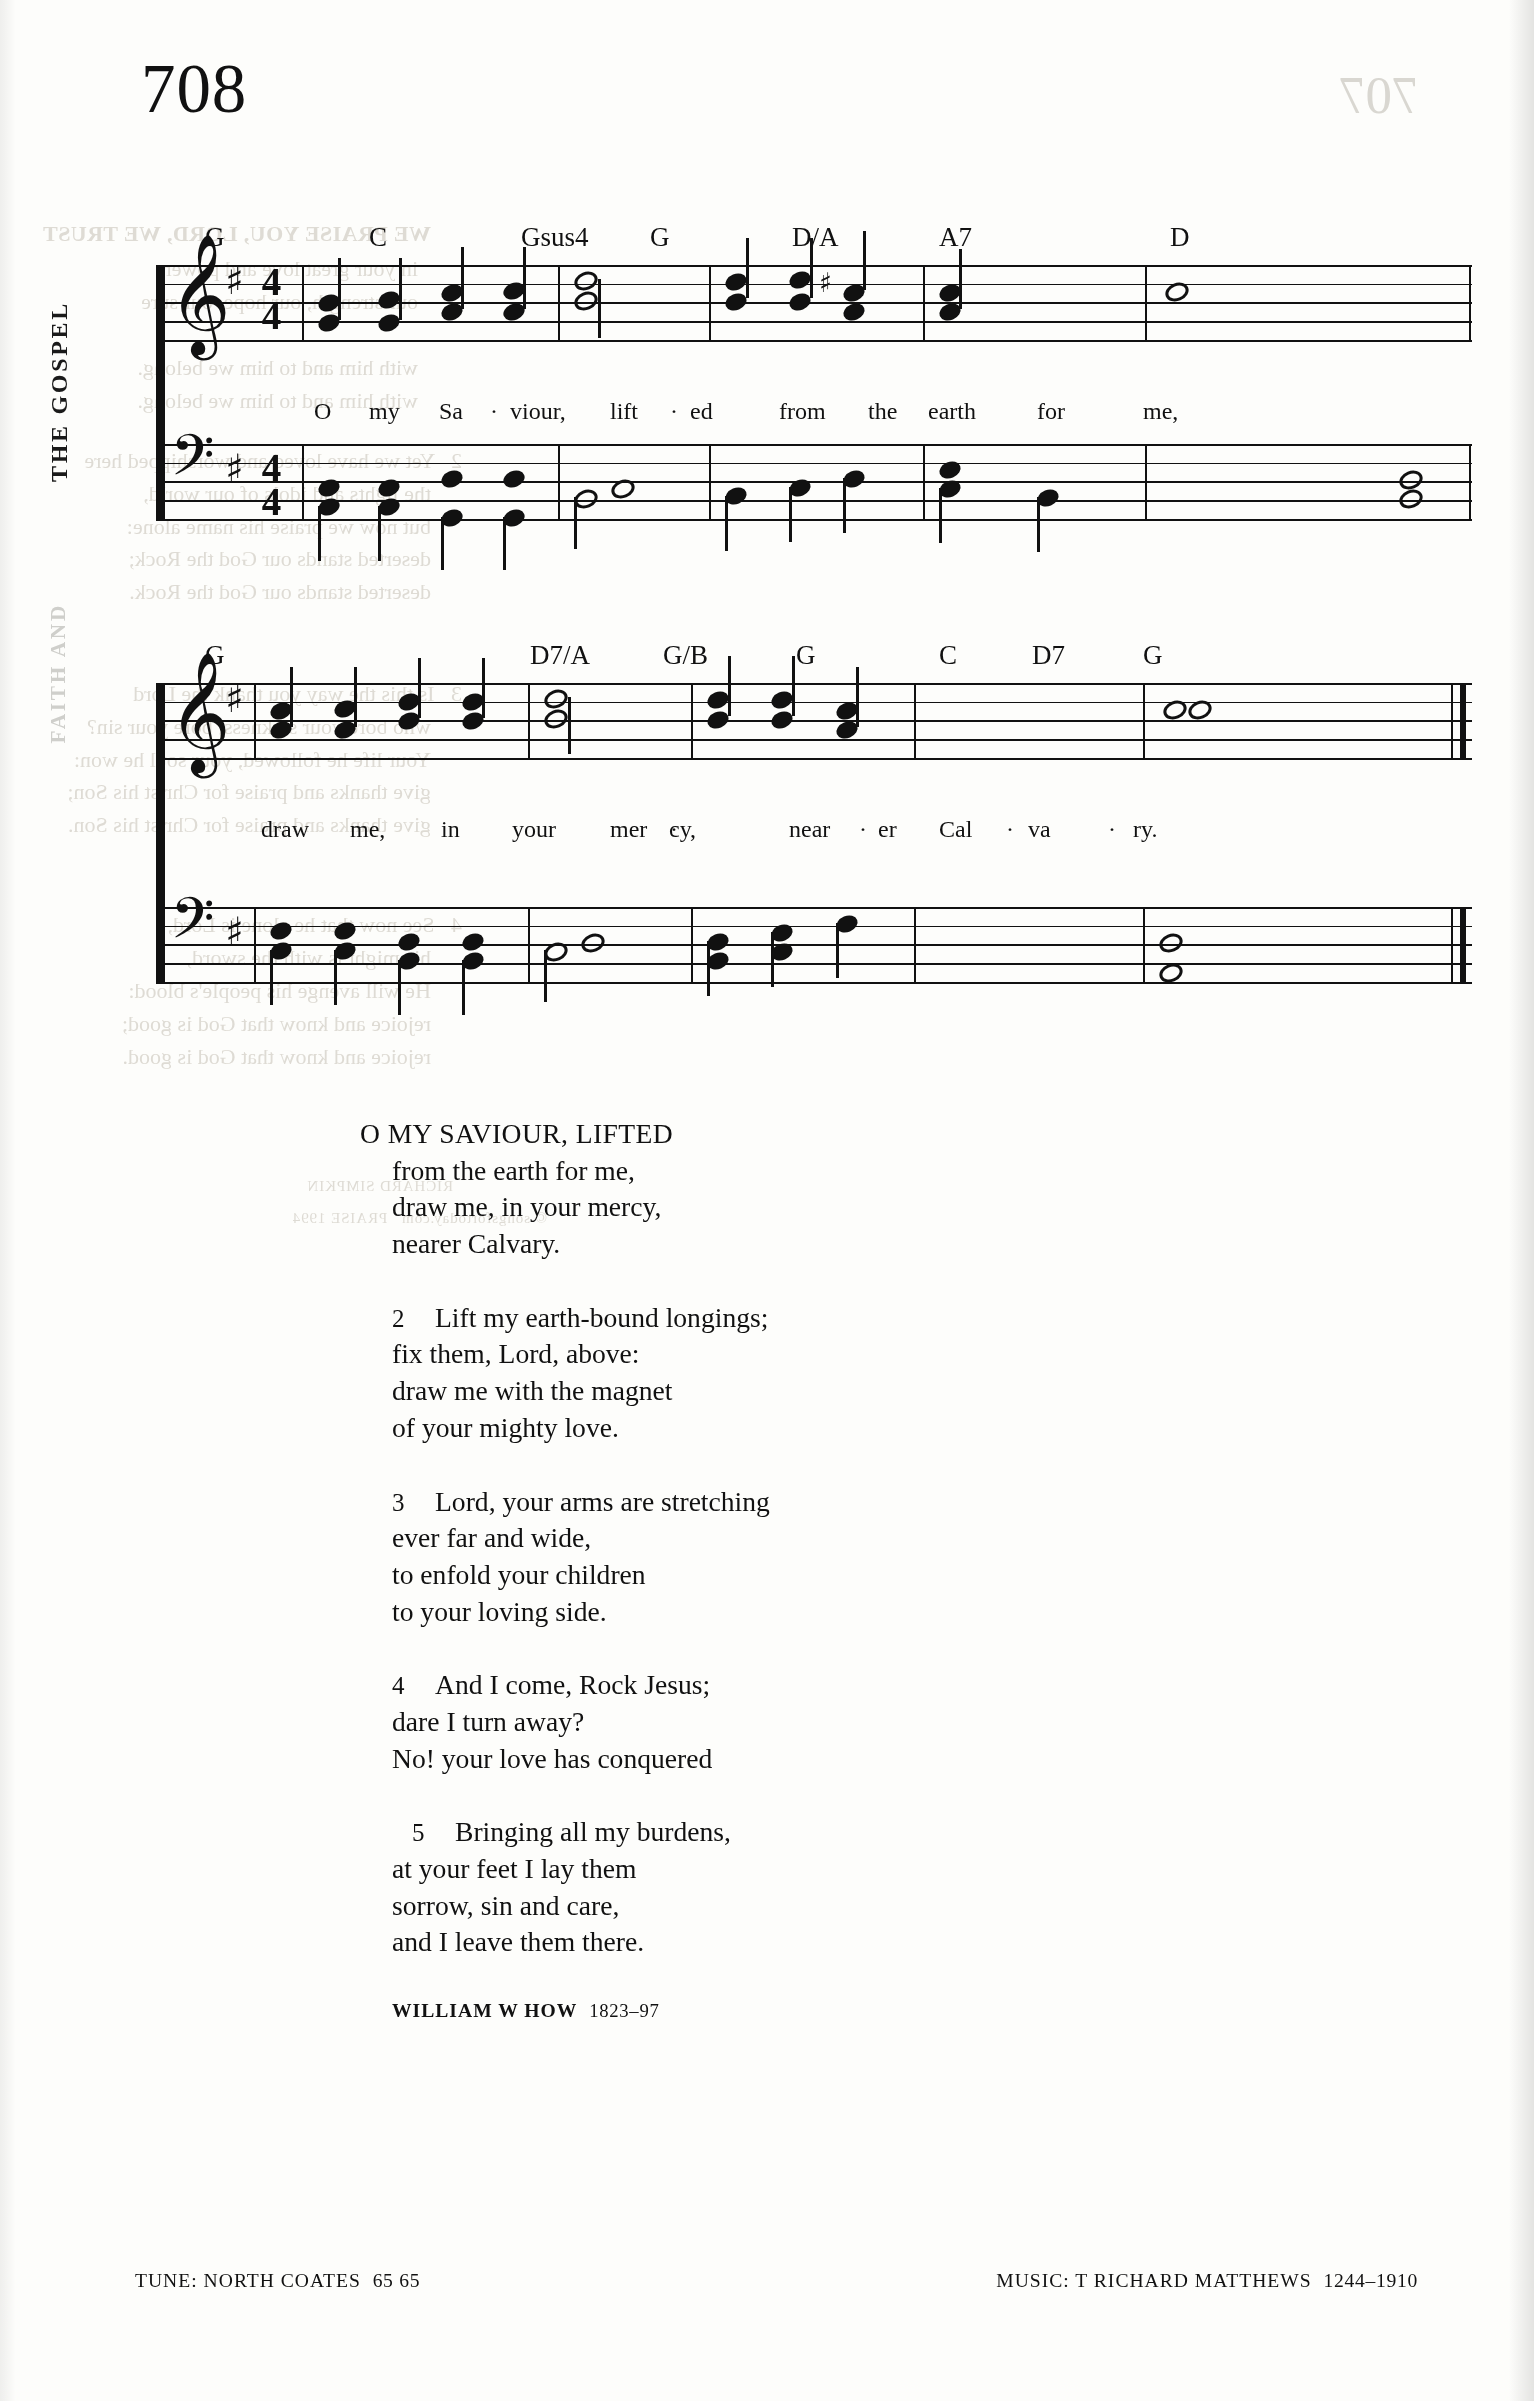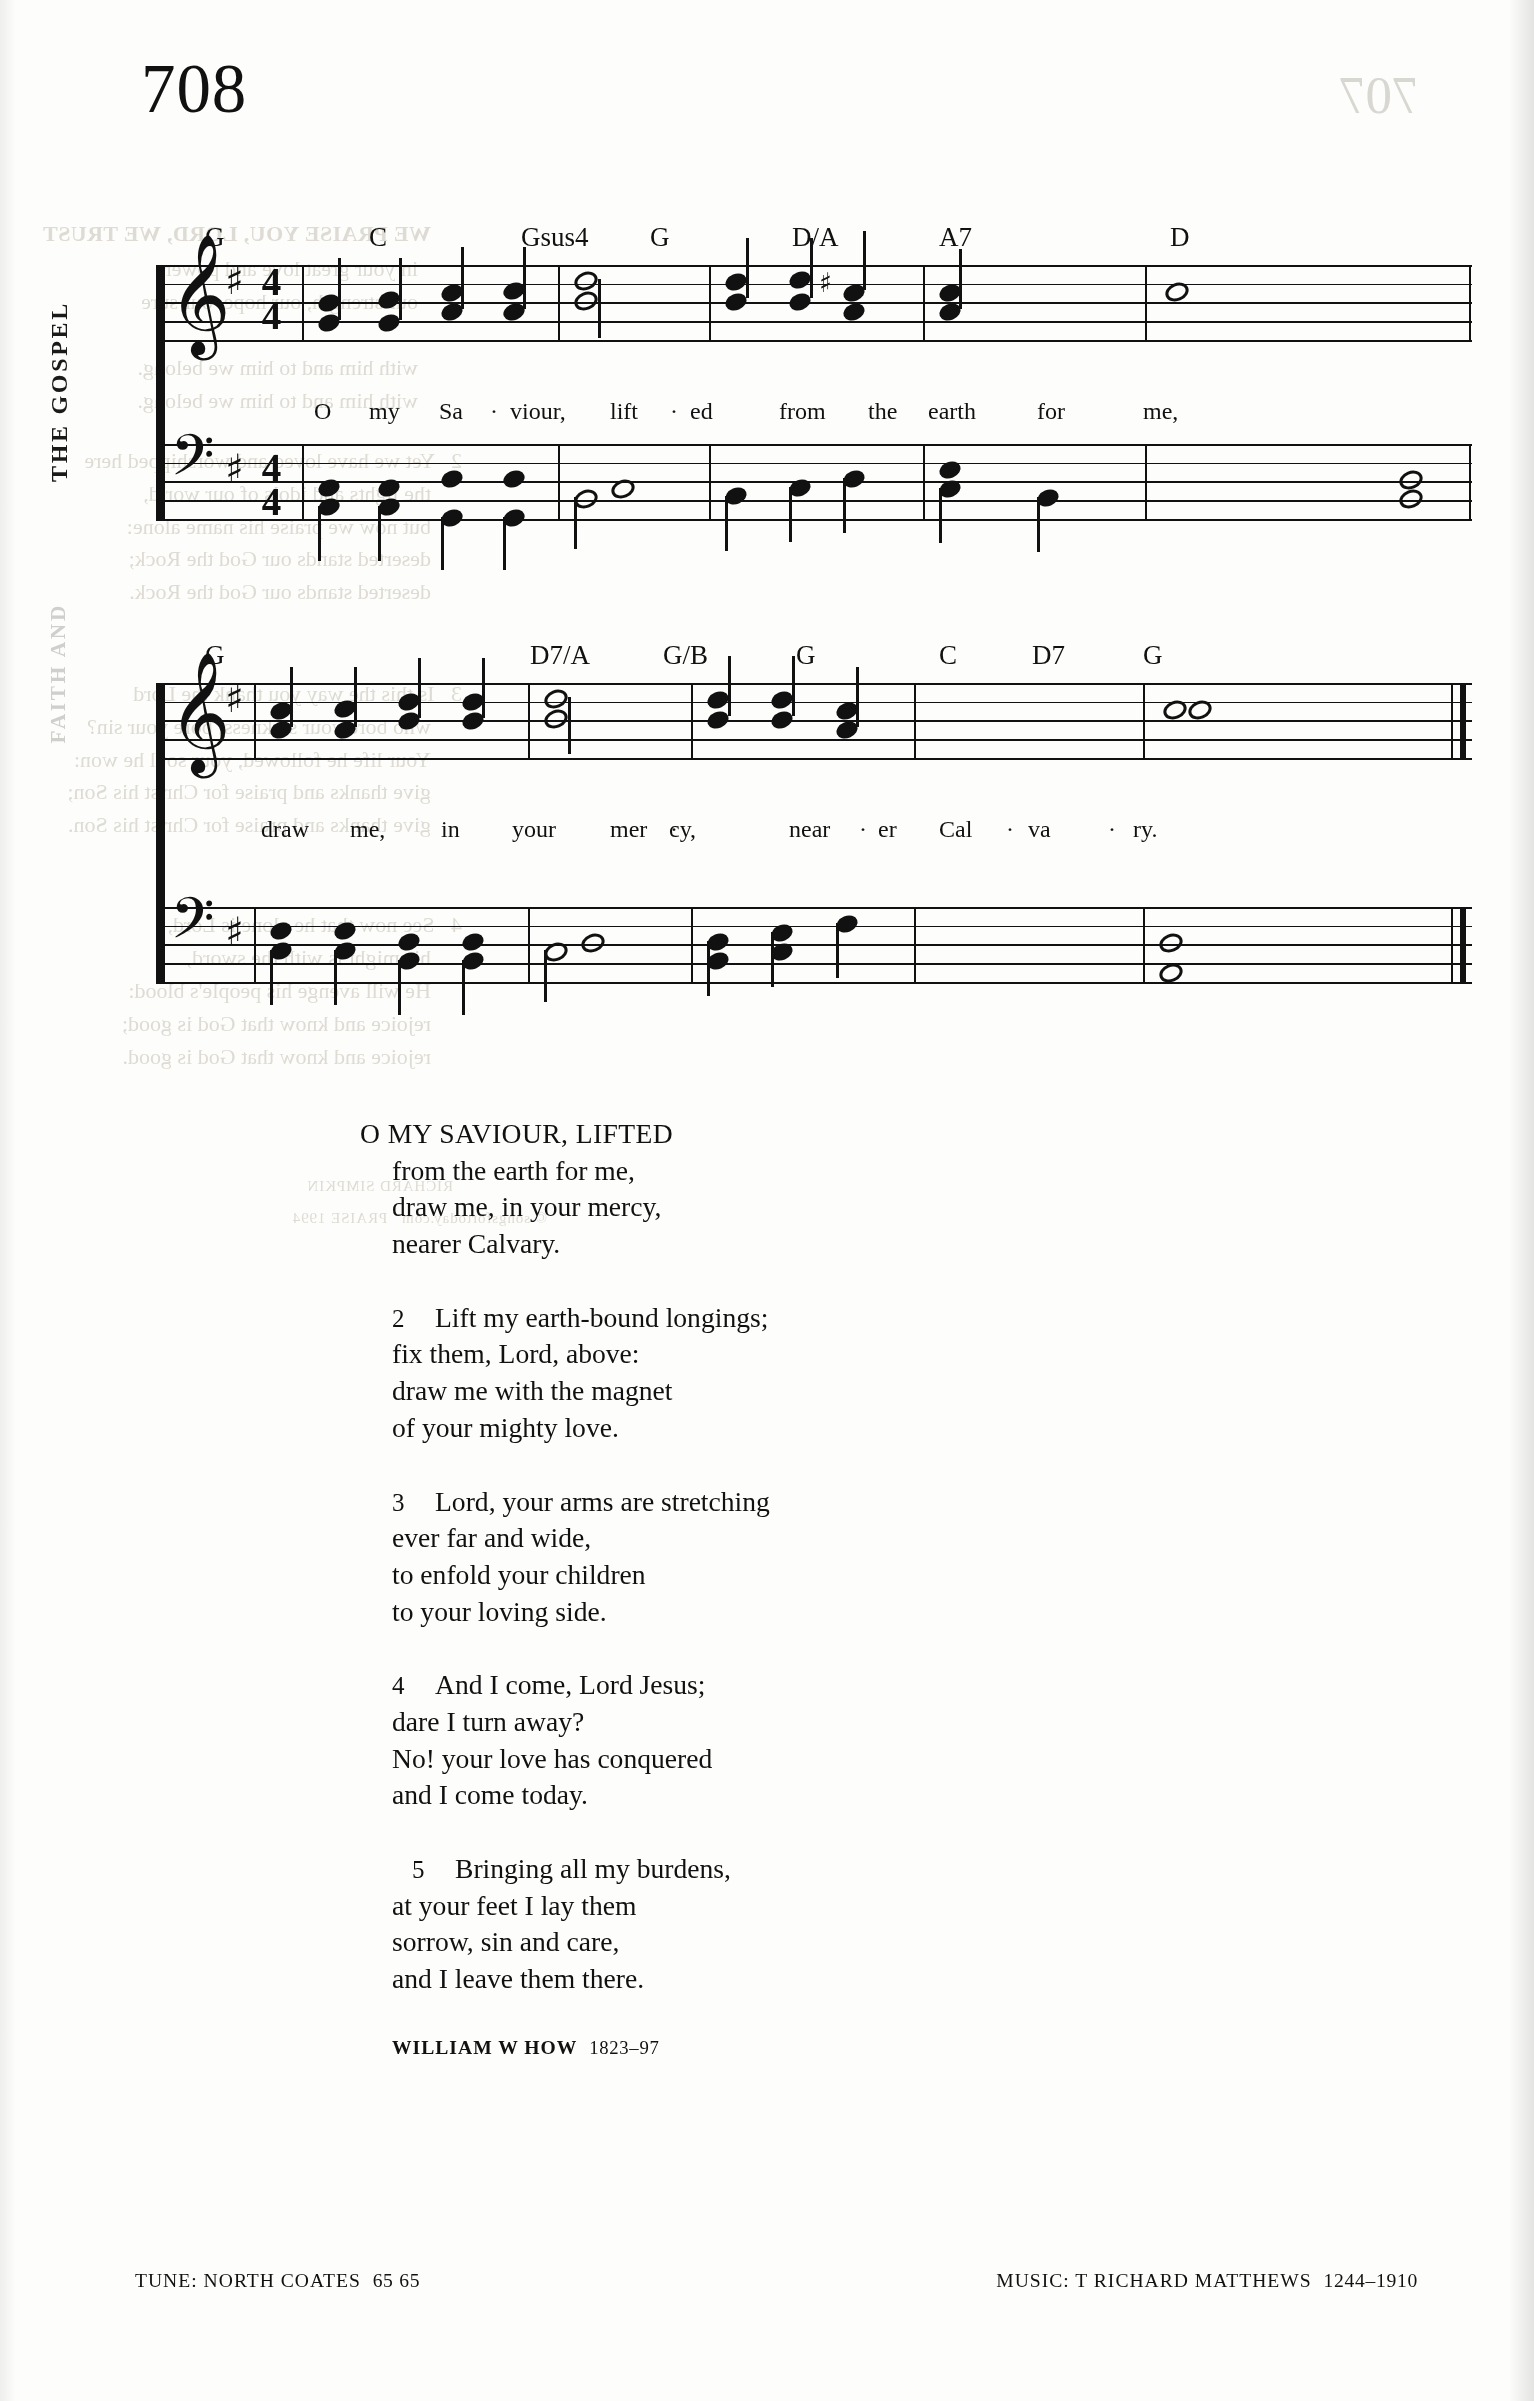--- a/index.html
+++ b/index.html
@@ -655,25 +655,24 @@
       <div class="first-line" style="margin-left:32px;">
         <span class="vnum">3</span><span>Lord, your arms are stretching</span>
       </div>
       <div class="line">ever far and wide,</div>
       <div class="line">to enfold your children</div>
       <div class="line">to your loving side.</div>
     </div>
 
     <div class="verse">
       <div class="first-line" style="margin-left:32px;">
-        <span class="vnum">4</span><span>And I come, Lord Jesus;</span>
+        <span class="vnum">4</span><span>And I come, Rock Jesus;</span>
       </div>
       <div class="line">dare I turn away?</div>
       <div class="line">No! your love has conquered</div>
-      <div class="line">and I come today.</div>
     </div>
 
     <div class="verse">
       <div class="first-line" style="margin-left:52px;">
         <span class="vnum">5</span><span>Bringing all my burdens,</span>
       </div>
       <div class="line">at your feet I lay them</div>
       <div class="line">sorrow, sin and care,</div>
       <div class="line">and I leave them there.</div>
     </div>

